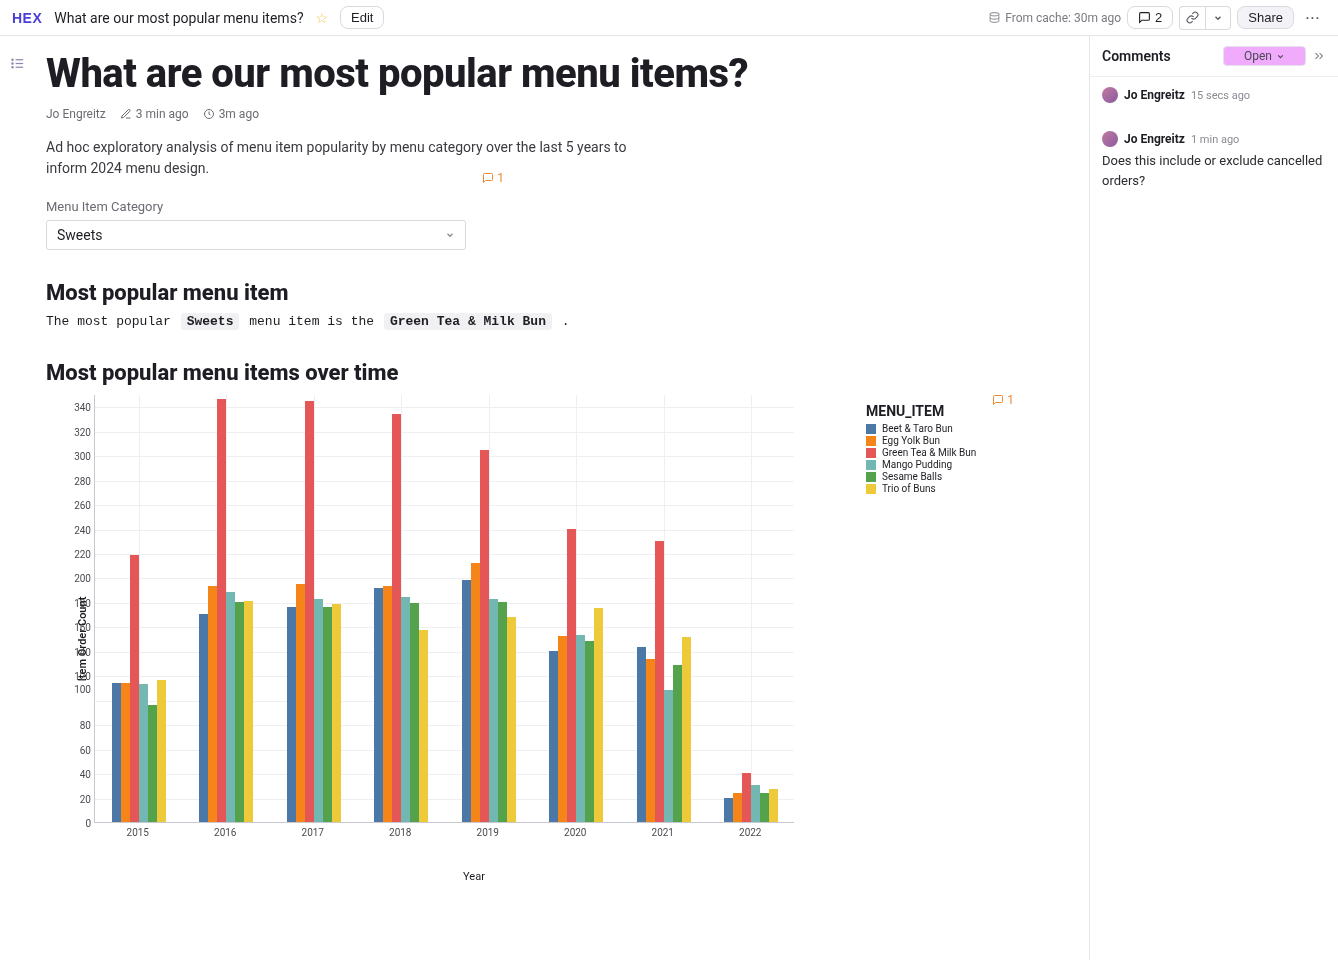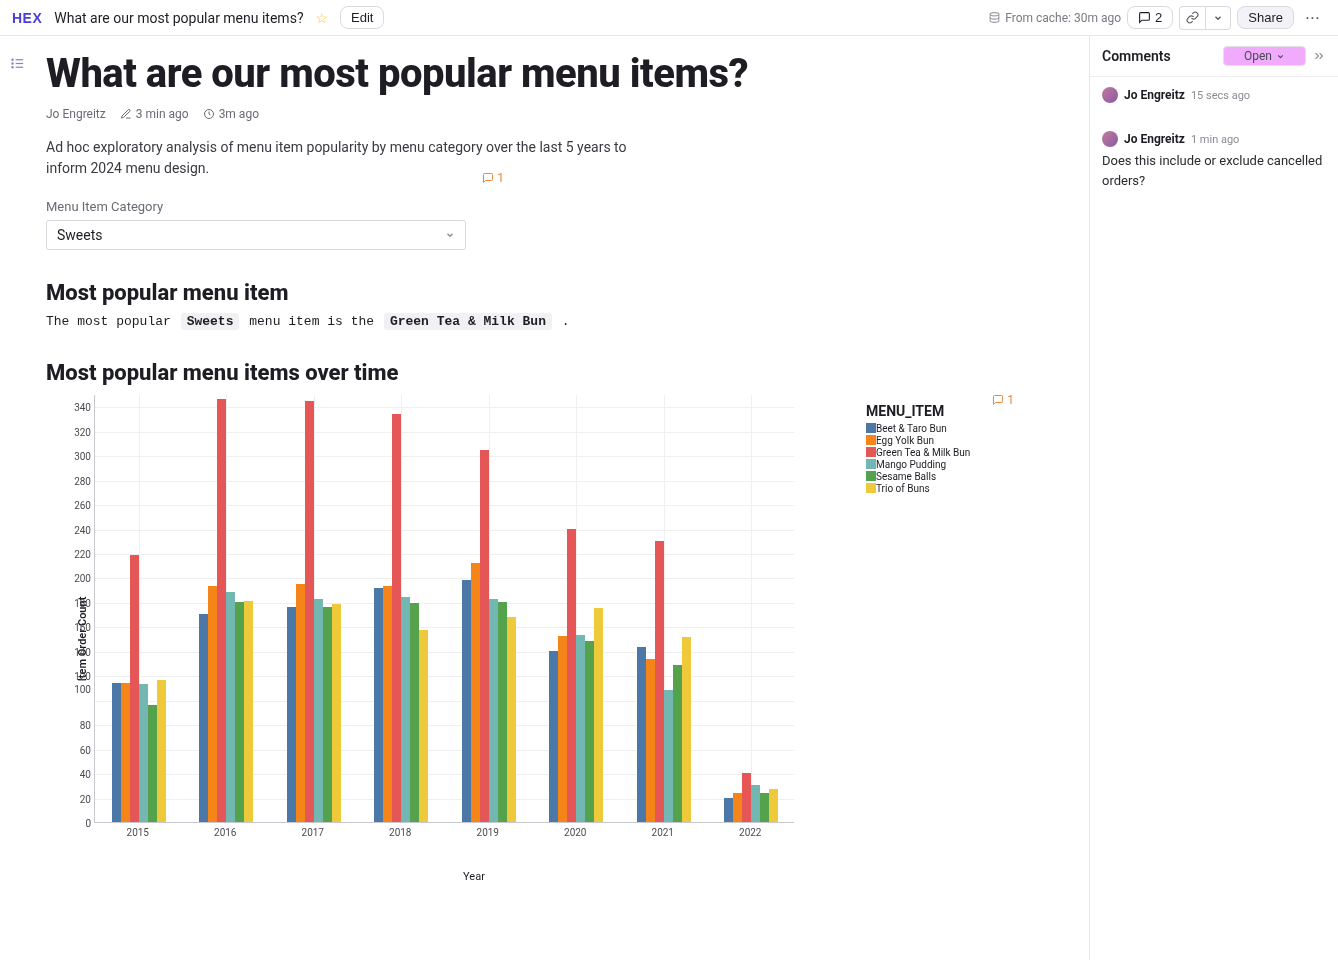--- a/index.html
+++ b/index.html
@@ -52,21 +52,21 @@
     .plot { position: relative; height: 428px; border-left: 1px solid #c8c8d0; border-bottom: 1px solid #c8c8d0; margin-right: 10px; }
     .gridline { position: absolute; left: 0; right: 0; border-top: 1px solid #efeff2; }
     .y-tick { position: absolute; left: -34px; width: 30px; text-align: right; font-size: 10px; color: #4a4a52; transform: translateY(-50%); }
     .vline { position: absolute; top: 0; bottom: 0; border-left: 1px solid #efeff2; }
     .bar { position: absolute; bottom: 0; }
     .x-labels { position: relative; height: 18px; margin-top: 4px; }
     .x-label { position: absolute; font-size: 10px; color: #4a4a52; transform: translateX(-50%); }
     .x-title { text-align: center; font-size: 11px; font-weight: 400; margin-top: 25px; color: #1d1d23; }
     .legend { width: 160px; padding-left: 12px; padding-top: 8px; }
     .legend-title { font-size: 14px; font-weight: 700; margin-bottom: 4px; }
-    .legend-item { display: flex; align-items: flex-start; font-size: 10px; margin-bottom: 1px; }
+    .legend-item { display: flex; align-items: flex-end; gap: 6px; font-size: 10px; margin-bottom: 1px; }
     .legend-swatch { width: 10px; height: 10px; }
     
     .comments-panel { width: 249px; border-left: 1px solid #e5e5ea; display: flex; flex-direction: column; }
     .cp-header { display: flex; align-items: center; justify-content: space-between; padding: 10px 12px; border-bottom: 1px solid #eeeef2; }
     .cp-title { font-size: 14px; font-weight: 600; }
     .cp-controls { display: flex; align-items: center; gap: 6px; }
     .cp-filter { border: 1px solid #e2e2e8; background: #f0abfc; border-radius: 4px; padding: 2px 20px; font-size: 12px; display: inline-flex; align-items: center; gap: 4px; cursor: pointer; color: #4a4a52; }
     .cp-collapse { color: #8a8a92; cursor: pointer; font-size: 13px; }
     .comment { padding: 10px 12px 14px; }
     .comment + .comment { }

